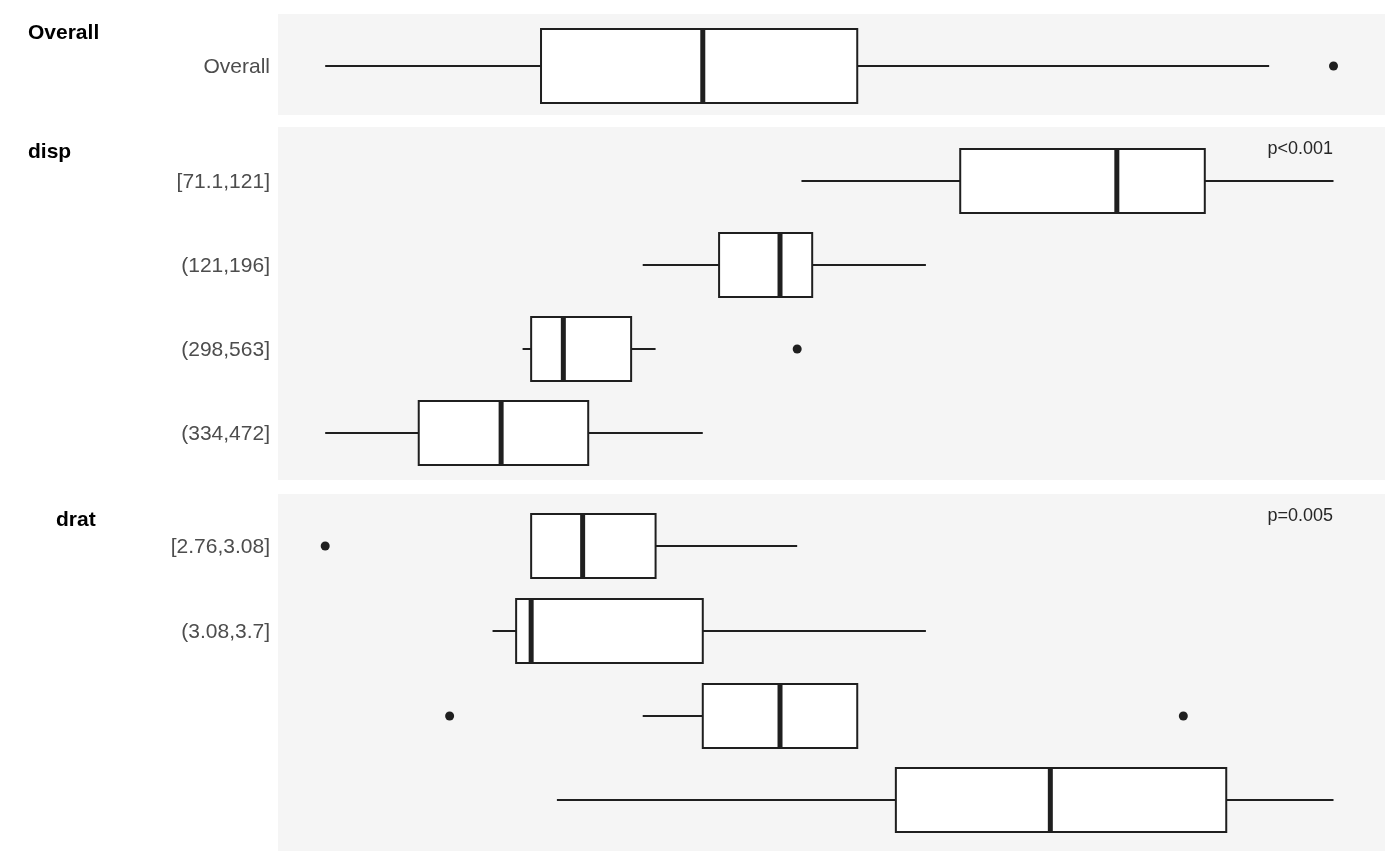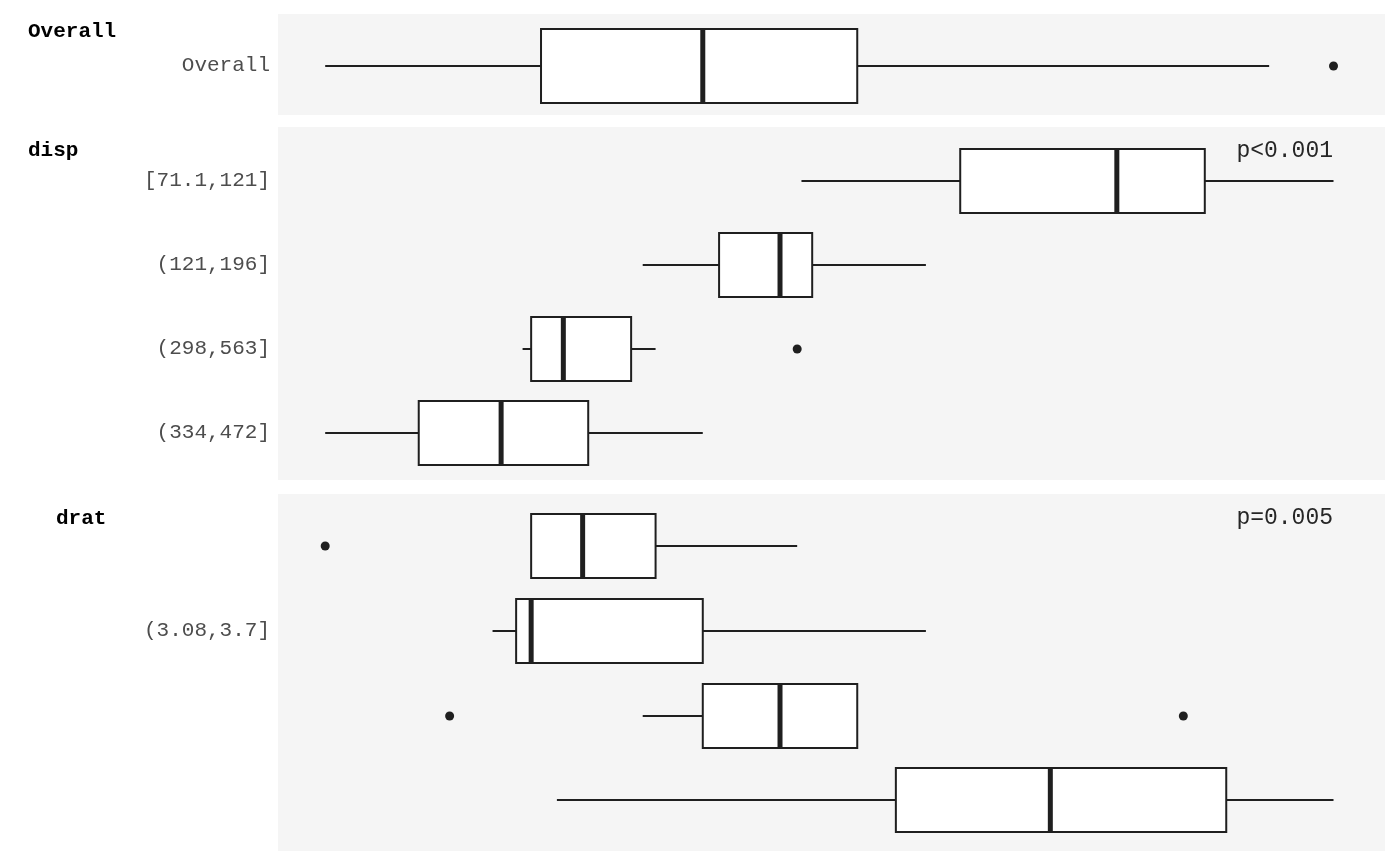--- a/index.html
+++ b/index.html
@@ -2,21 +2,21 @@
 <html><head>
 <meta charset="utf-8">
 <style>
   * { margin:0; padding:0; box-sizing:border-box; }
   html, body { background:#ffffff; }
   #figure {
     position:relative;
     width:1400px;
     height:866px;
     background:#ffffff;
-    font-family:Liberation Mono, monospace;
+    font-family:Liberation Sans, sans-serif;
     overflow:hidden;
   }
   #plot-svg { position:absolute; left:0; top:0; }
   #label-layer { position:absolute; left:0; top:0; width:100%; height:100%; pointer-events:none; }
   .section-header {
     position:absolute;
     font-size:21px;
     font-weight:700;
     color:#000000;
     white-space:nowrap;
@@ -28,21 +28,21 @@
     text-align:right;
     font-size:21px;
     color:#4d4d4d;
     transform:translateY(-50%);
     line-height:1.2;
     white-space:nowrap;
   }
   .p-label {
     position:absolute;
     right:67px;              
-    font-size:23px;
+    font-size:18px;
     color:#262626;
     white-space:nowrap;
   }
 </style>
 </head>
 <body>
 
 <div id="figure">
   <svg id="plot-svg" width="1400" height="866">
       <rect x="278" y="14" width="1107" height="101" fill="#f5f5f5"></rect>
@@ -110,15 +110,16 @@
       <div class="section-header" style="left: 28px; top: 20px;">Overall</div>
       <div class="row-label" style="top: 66px;">Overall</div>
       <div class="section-header" style="left: 28px; top: 139px;">disp</div>
       <div class="p-label" style="top: 138px;">p&lt;0.001</div>
       <div class="row-label" style="top: 181px;">[71.1,121]</div>
       <div class="row-label" style="top: 265px;">(121,196]</div>
       <div class="row-label" style="top: 349px;">(298,563]</div>
       <div class="row-label" style="top: 433px;">(334,472]</div>
       <div class="section-header" style="left: 28px; top: 507px; margin-left: 28px;">drat</div>
       <div class="p-label" style="top: 505px;">p=0.005</div>
+      <div class="row-label" style="top: 546px;">[2.76,3.08]</div>
       <div class="row-label" style="top: 631px;">(3.08,3.7]</div>
     </div>
 </div>
 
 </body></html>

